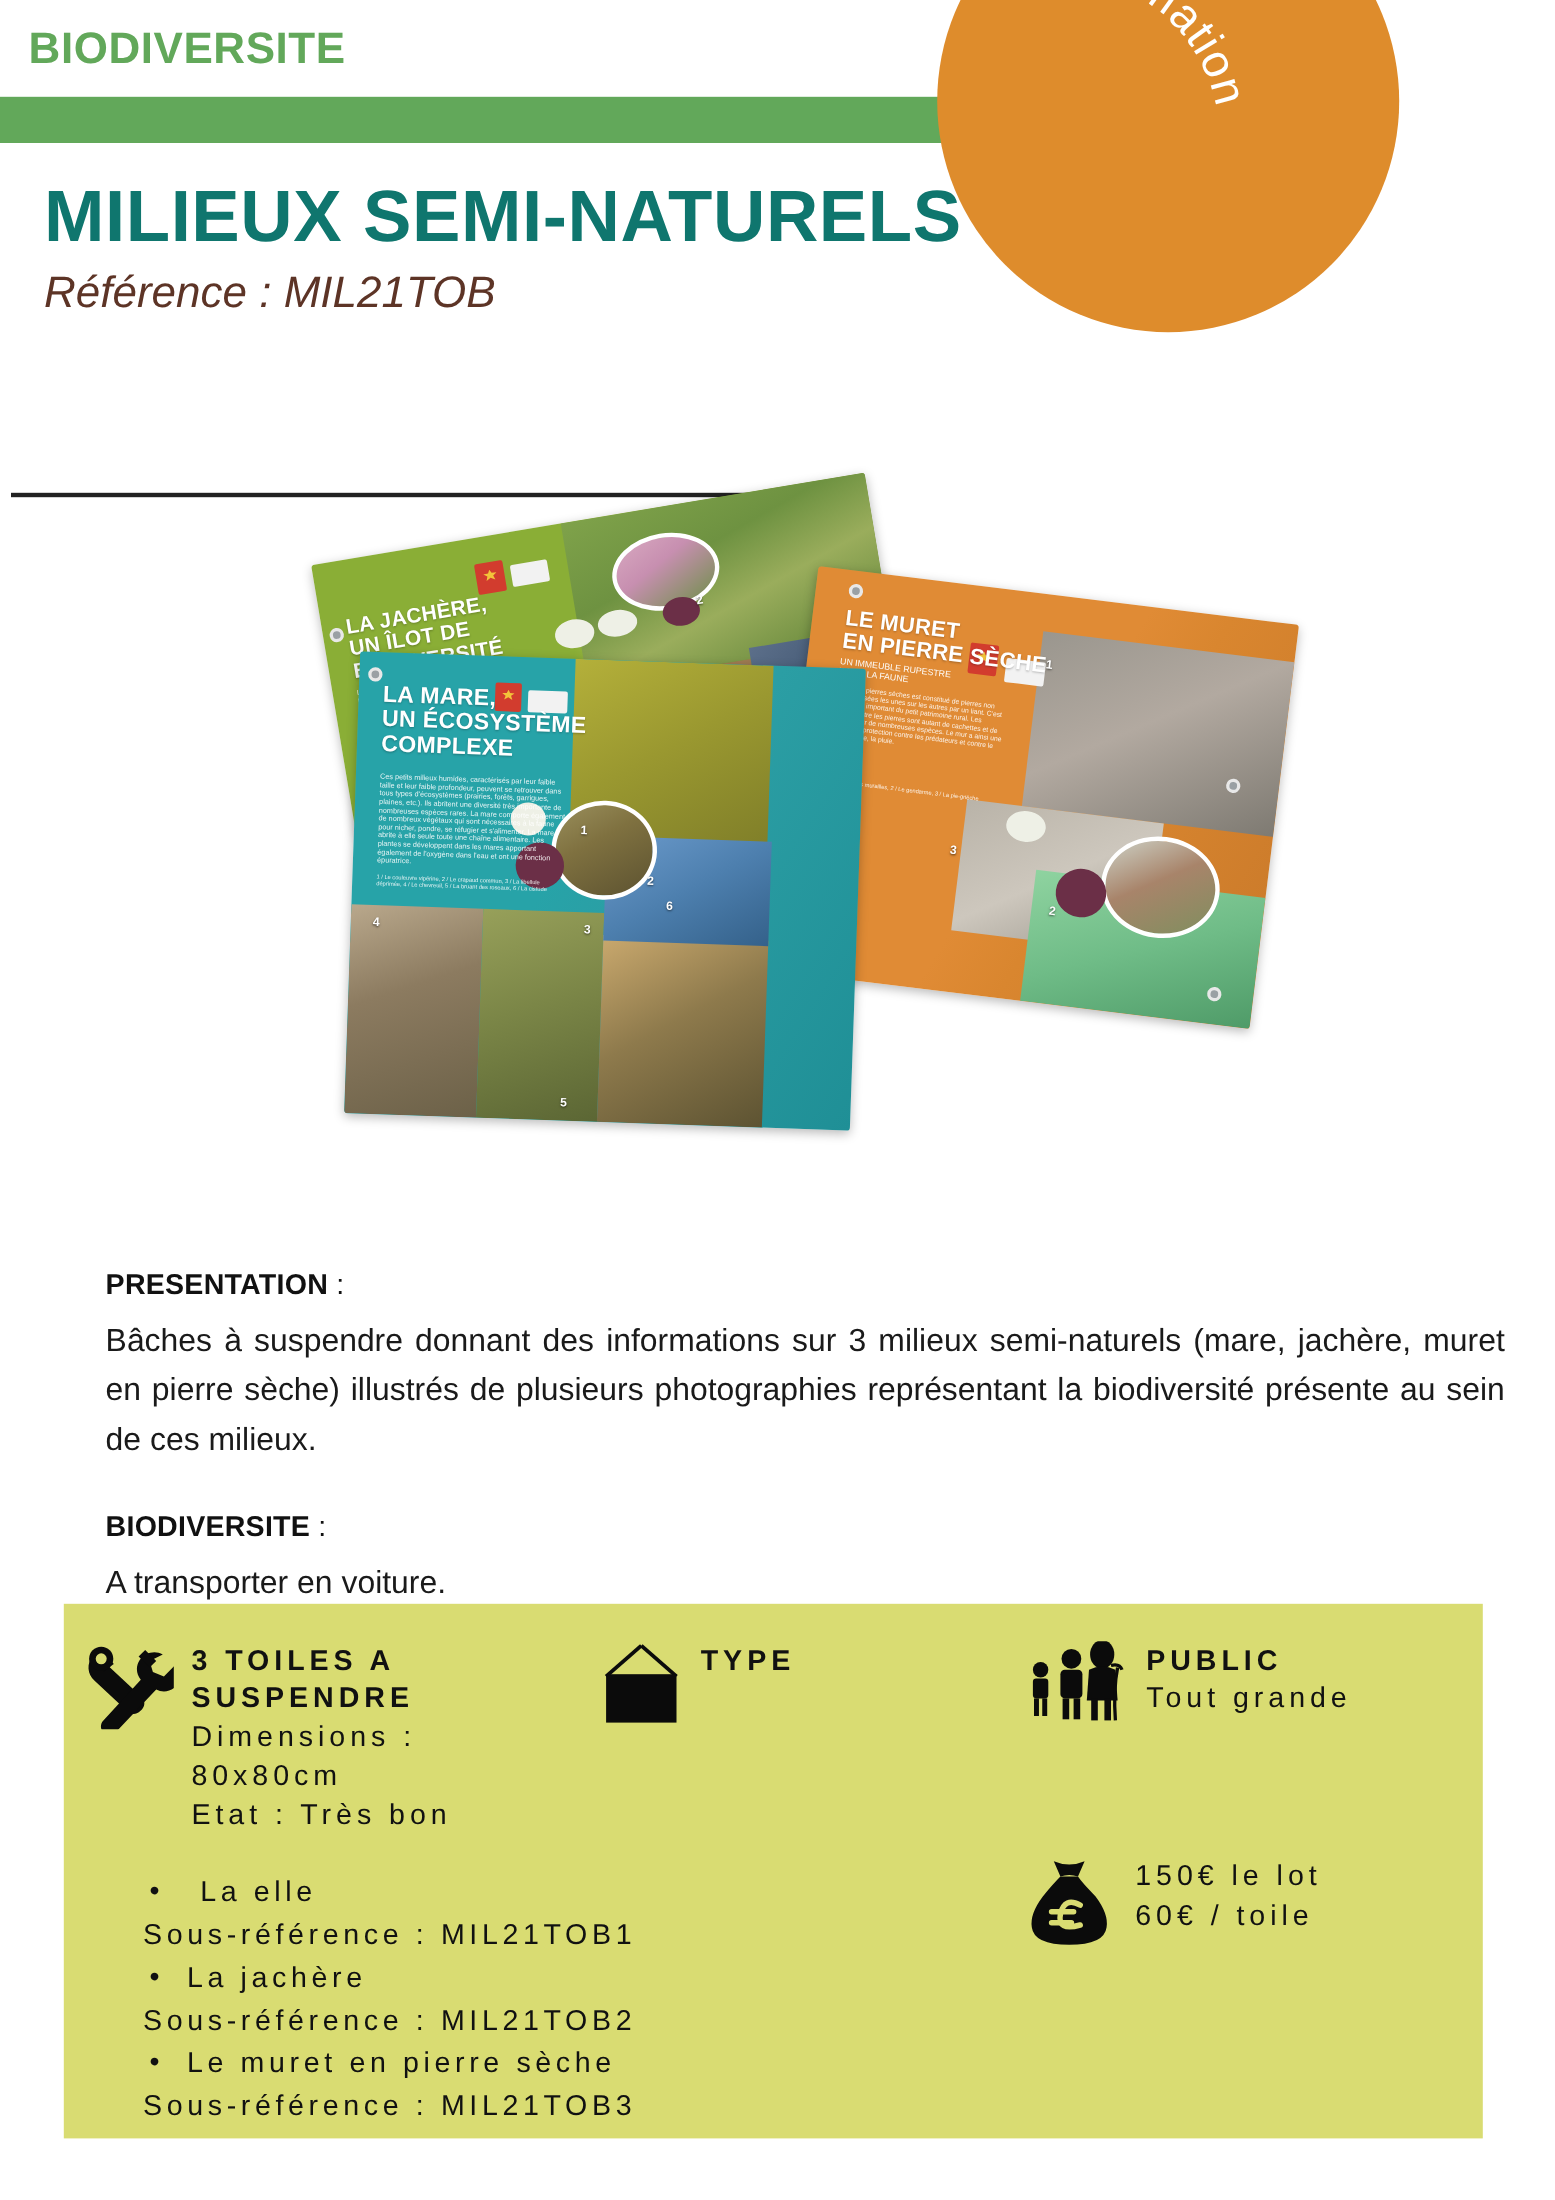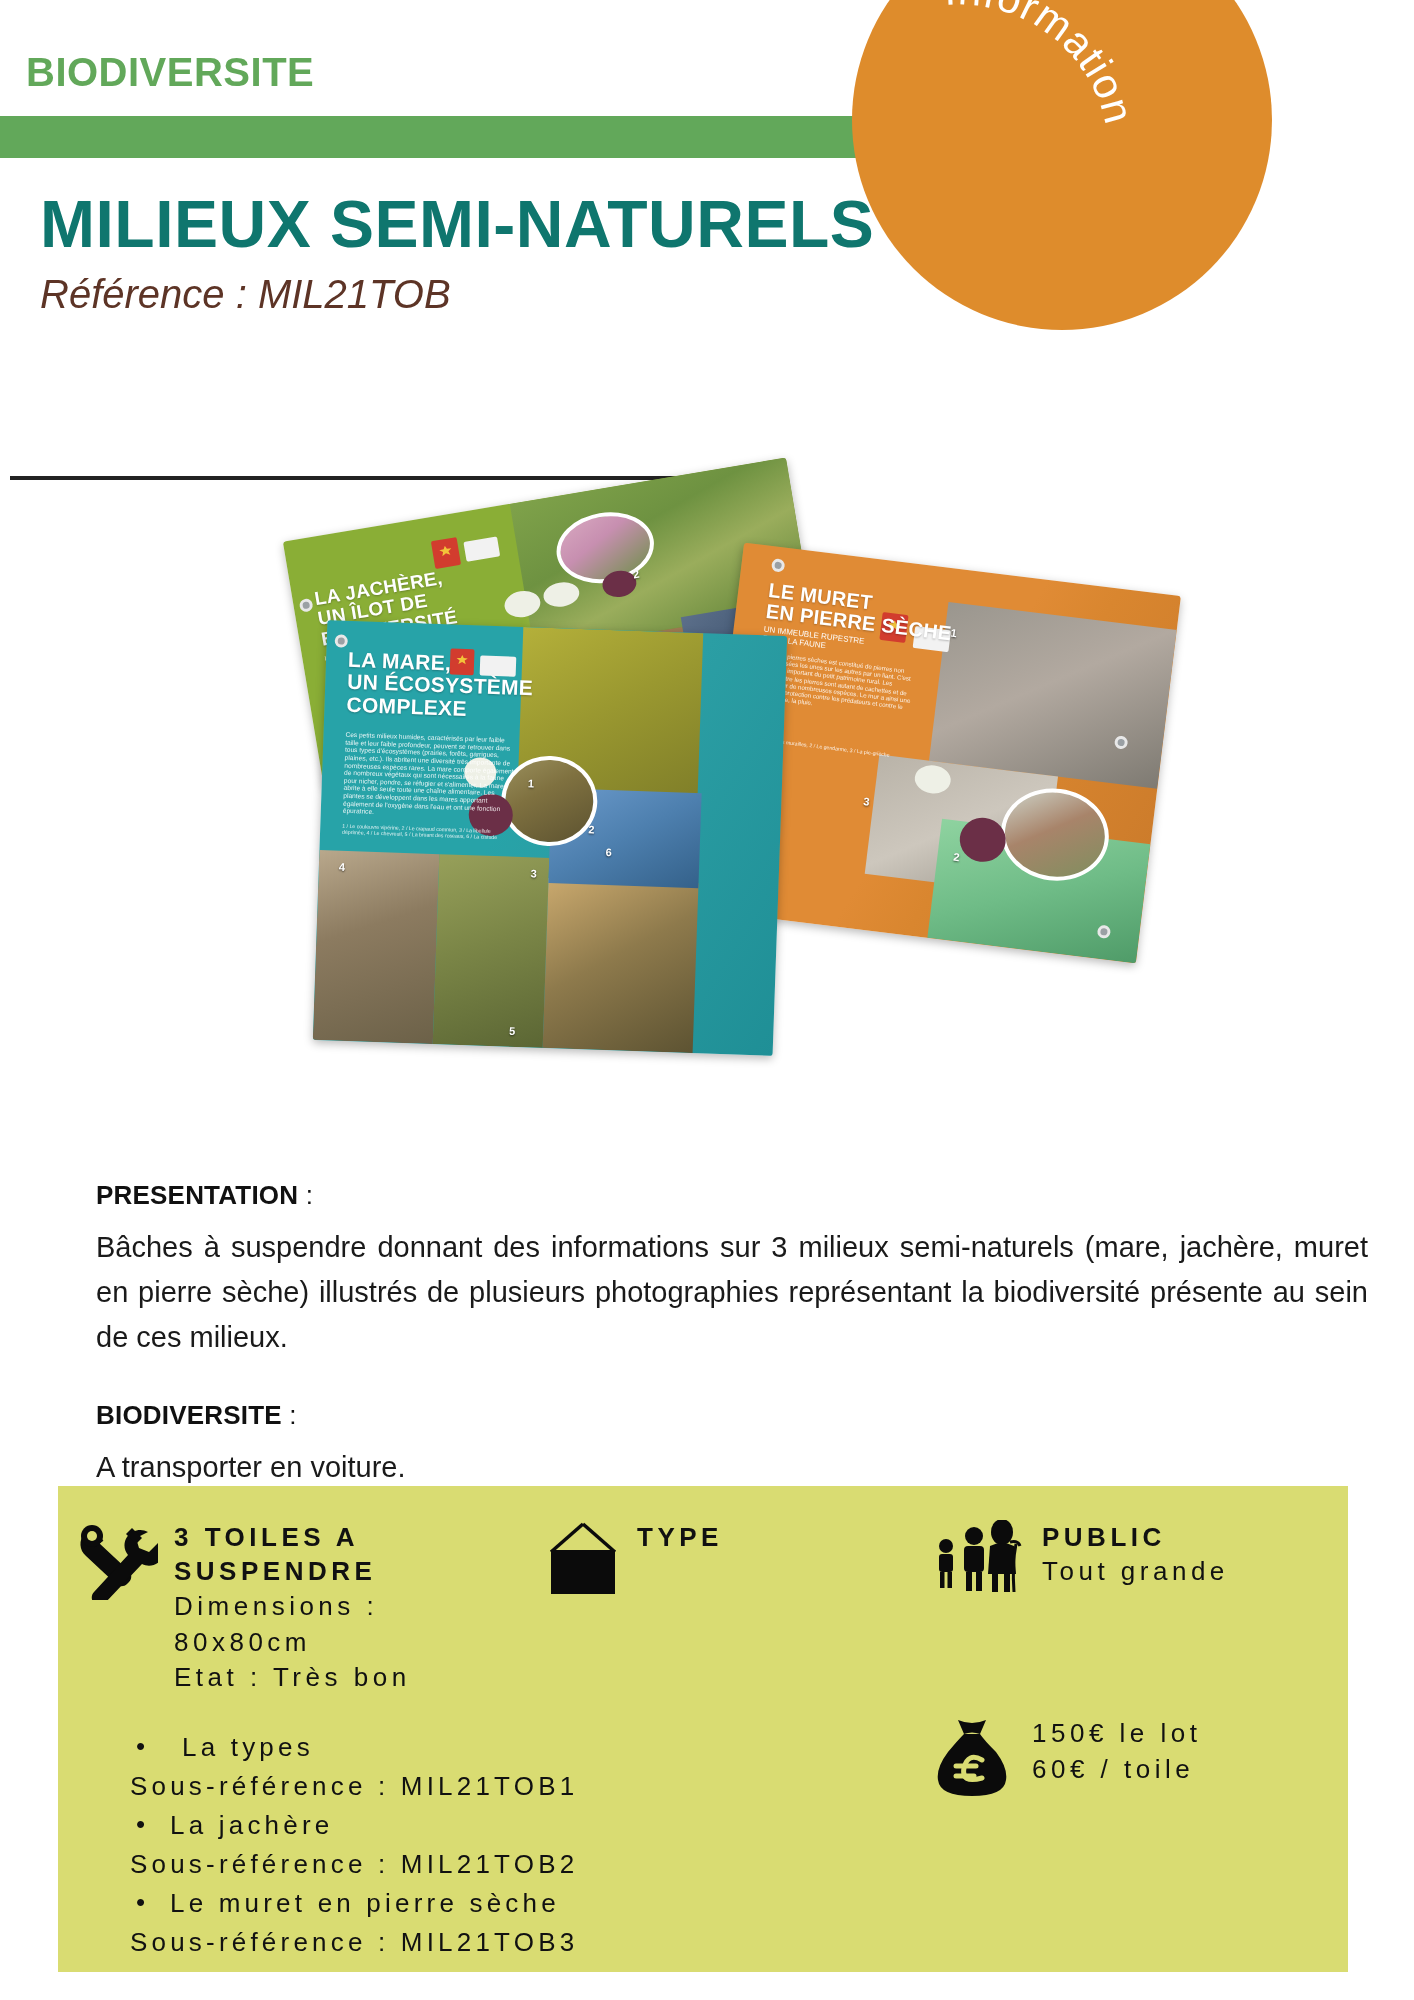--- a/index.html
+++ b/index.html
@@ -2,21 +2,21 @@
 <html><head>
 <meta charset="utf-8">
 <style>
   * { box-sizing: border-box; margin: 0; padding: 0; }
   html, body {
     width: 1414px; height: 2000px;
     background: #ffffff;
     font-family: "Liberation Sans", sans-serif;
     overflow: hidden;
   }
-  .page { position: relative; width: 1414px; height: 1960px; background:#fff;margin-top:28px; }
+  .page { position: relative; width: 1414px; height: 1960px; background:#fff; }
 
   
   .category-label {
     position: absolute; left: 26px; top: 22px;
     font-size: 40px; font-weight: bold; letter-spacing: .5px;
     color: #62a85a;
   }
   .green-bar {
     position: absolute; left: 0; top: 88px; width: 1100px; height: 42px;
     background: #62a85a;
@@ -322,21 +322,21 @@
         </svg>
       </div>
       <div class="iptext">
         <div class="ip-val">150€ le lot</div>
         <div class="ip-val">60€ / toile</div>
       </div>
     </div>
   </div>
 
   <div class="bullets">
-    <div class="blt dot" style="padding-left:52px;">La types</div>
+    <div class="blt dot" style="padding-left:52px;">La elle</div>
     <div class="blt">Sous-référence : MIL21TOB1</div>
     <div class="blt dot" style="padding-left:40px;">La jachère</div>
     <div class="blt">Sous-référence : MIL21TOB2</div>
     <div class="blt dot" style="padding-left:40px;">Le muret en pierre sèche</div>
     <div class="blt">Sous-référence : MIL21TOB3</div>
   </div>
 
 </div>
 
 </body></html>

